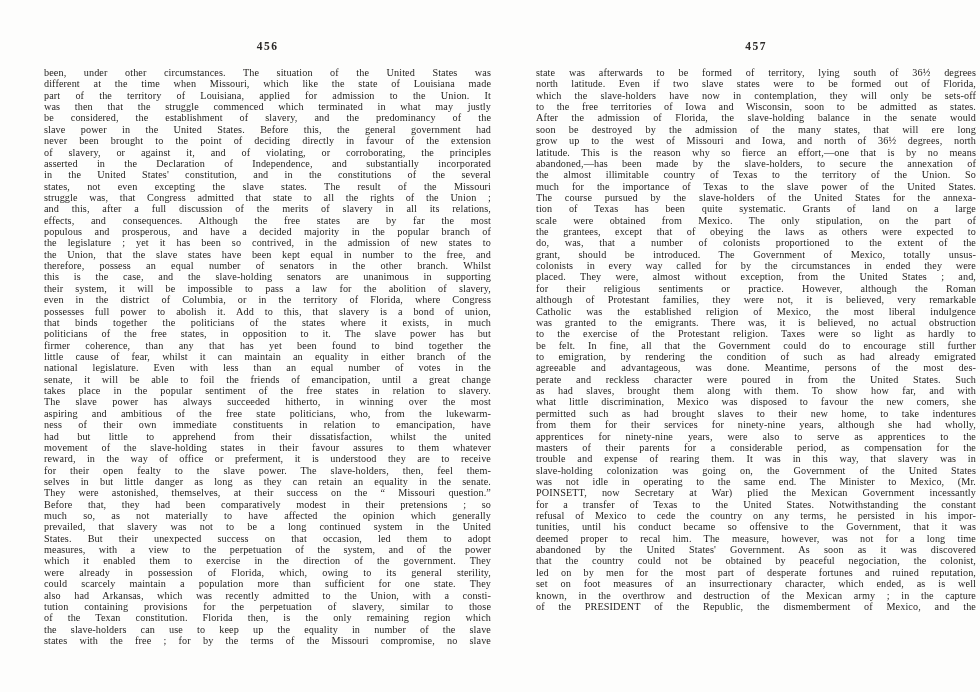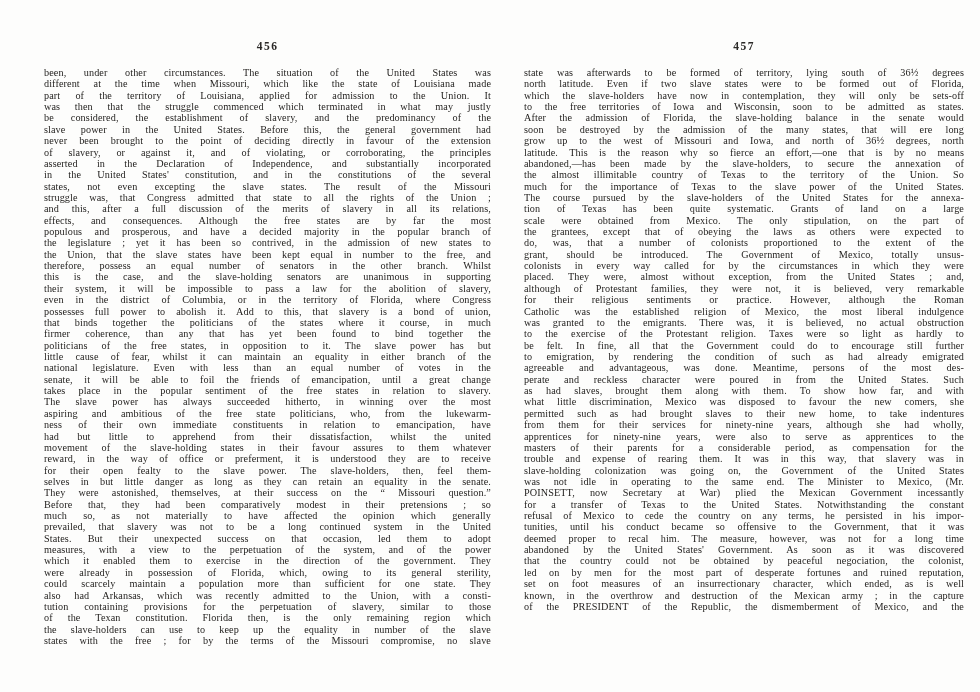--- a/index.html
+++ b/index.html
@@ -16,21 +16,21 @@
     width: 976px;
     height: 692px;
     background: #fdfdfc;
   }
   .page {
     position: absolute;
     top: 40px;
     color: #1f1d1b;
   }
   .page-left  { left: 44px;  width: 447px; }
-  .page-right { left: 524px; width: 440px; }
+  .page-right { left: 536px; width: 440px; }
   .page-number {
     text-align: center;
     font-size: 11.5px;
     font-weight: 700;
     letter-spacing: 1.5px;
     color: #2a2826;
     margin-bottom: 15px;
   }
   .page-text {
     font-size: 10.2px;
@@ -69,23 +69,23 @@
         <div class="line">and this, after a full discussion of the merits of slavery in all its relations,</div>
         <div class="line">effects, and consequences.  Although the free states are by far the most</div>
         <div class="line">populous and prosperous, and have a decided majority in the popular branch of</div>
         <div class="line">the legislature ; yet it has been so contrived, in the admission of new states to</div>
         <div class="line">the Union, that the slave states have been kept equal in number to the free, and</div>
         <div class="line">therefore, possess an equal number of senators in the other branch.  Whilst</div>
         <div class="line">this is the case, and the slave-holding senators are unanimous in supporting</div>
         <div class="line">their system, it will be impossible to pass a law for the abolition of slavery,</div>
         <div class="line">even in the district of Columbia, or in the territory of Florida, where Congress</div>
         <div class="line">possesses full power to abolish it.  Add to this, that slavery is a bond of union,</div>
-        <div class="line">that binds together the politicians of the states where it course, in much</div>
+        <div class="line">that binds together the politicians of the states where it exists, in much</div>
+        <div class="line">politicians of the free states, in opposition to it.  The slave power has but</div>
         <div class="line">firmer coherence, than any that has yet been found to bind together the</div>
-        <div class="line">politicians of the free states, in opposition to it.  The slave power has but</div>
         <div class="line">little cause of fear, whilst it can maintain an equality in either branch of the</div>
         <div class="line">national legislature.  Even with less than an equal number of votes in the</div>
         <div class="line">senate, it will be able to foil the friends of emancipation, until a great change</div>
         <div class="line">takes place in the popular sentiment of the free states in relation to slavery.</div>
         <div class="line">The slave power has always succeeded hitherto, in winning over the most</div>
         <div class="line">aspiring and ambitious of the free state politicians, who, from the lukewarm-</div>
         <div class="line">ness of their own immediate constituents in relation to emancipation, have</div>
         <div class="line">had but little to apprehend from their dissatisfaction, whilst the united</div>
         <div class="line">movement of the slave-holding states in their favour assures to them whatever</div>
         <div class="line">reward, in the way of office or preferment, it is understood they are to receive</div>
@@ -121,24 +121,24 @@
         <div class="line">latitude.  This is the reason why so fierce an effort,—one that is by no means</div>
         <div class="line">abandoned,—has been made by the slave-holders, to secure the annexation of</div>
         <div class="line">the almost illimitable country of Texas to the territory of the Union.  So</div>
         <div class="line">much for the importance of Texas to the slave power of the United States.</div>
         <div class="line">The course pursued by the slave-holders of the United States for the annexa-</div>
         <div class="line">tion of Texas has been quite systematic.  Grants of land on a large</div>
         <div class="line">scale were obtained from Mexico.  The only stipulation, on the part of</div>
         <div class="line">the grantees, except that of obeying the laws as others were expected to</div>
         <div class="line">do, was, that a number of colonists proportioned to the extent of the</div>
         <div class="line">grant, should be introduced.  The Government of Mexico, totally unsus-</div>
-        <div class="line">colonists in every way called for by the circumstances in which they were</div>
+        <div class="line">colonists in every way called for by the circumstances in ended they were</div>
         <div class="line">placed.  They were, almost without exception, from the United States ; and,</div>
+        <div class="line">for their religious sentiments or practice.  However, although the Roman</div>
         <div class="line">although of Protestant families, they were not, it is believed, very remarkable</div>
-        <div class="line">for their religious sentiments or practice.  However, although the Roman</div>
         <div class="line">Catholic was the established religion of Mexico, the most liberal indulgence</div>
         <div class="line">was granted to the emigrants.  There was, it is believed, no actual obstruction</div>
         <div class="line">to the exercise of the Protestant religion.  Taxes were so light as hardly to</div>
         <div class="line">be felt.  In fine, all that the Government could do to encourage still further</div>
         <div class="line">to emigration, by rendering the condition of such as had already emigrated</div>
         <div class="line">agreeable and advantageous, was done.  Meantime, persons of the most des-</div>
         <div class="line">perate and reckless character were poured in from the United States.  Such</div>
         <div class="line">as had slaves, brought them along with them.  To show how far, and with</div>
         <div class="line">what little discrimination, Mexico was disposed to favour the new comers, she</div>
         <div class="line">permitted such as had brought slaves to their new home, to take indentures</div>

